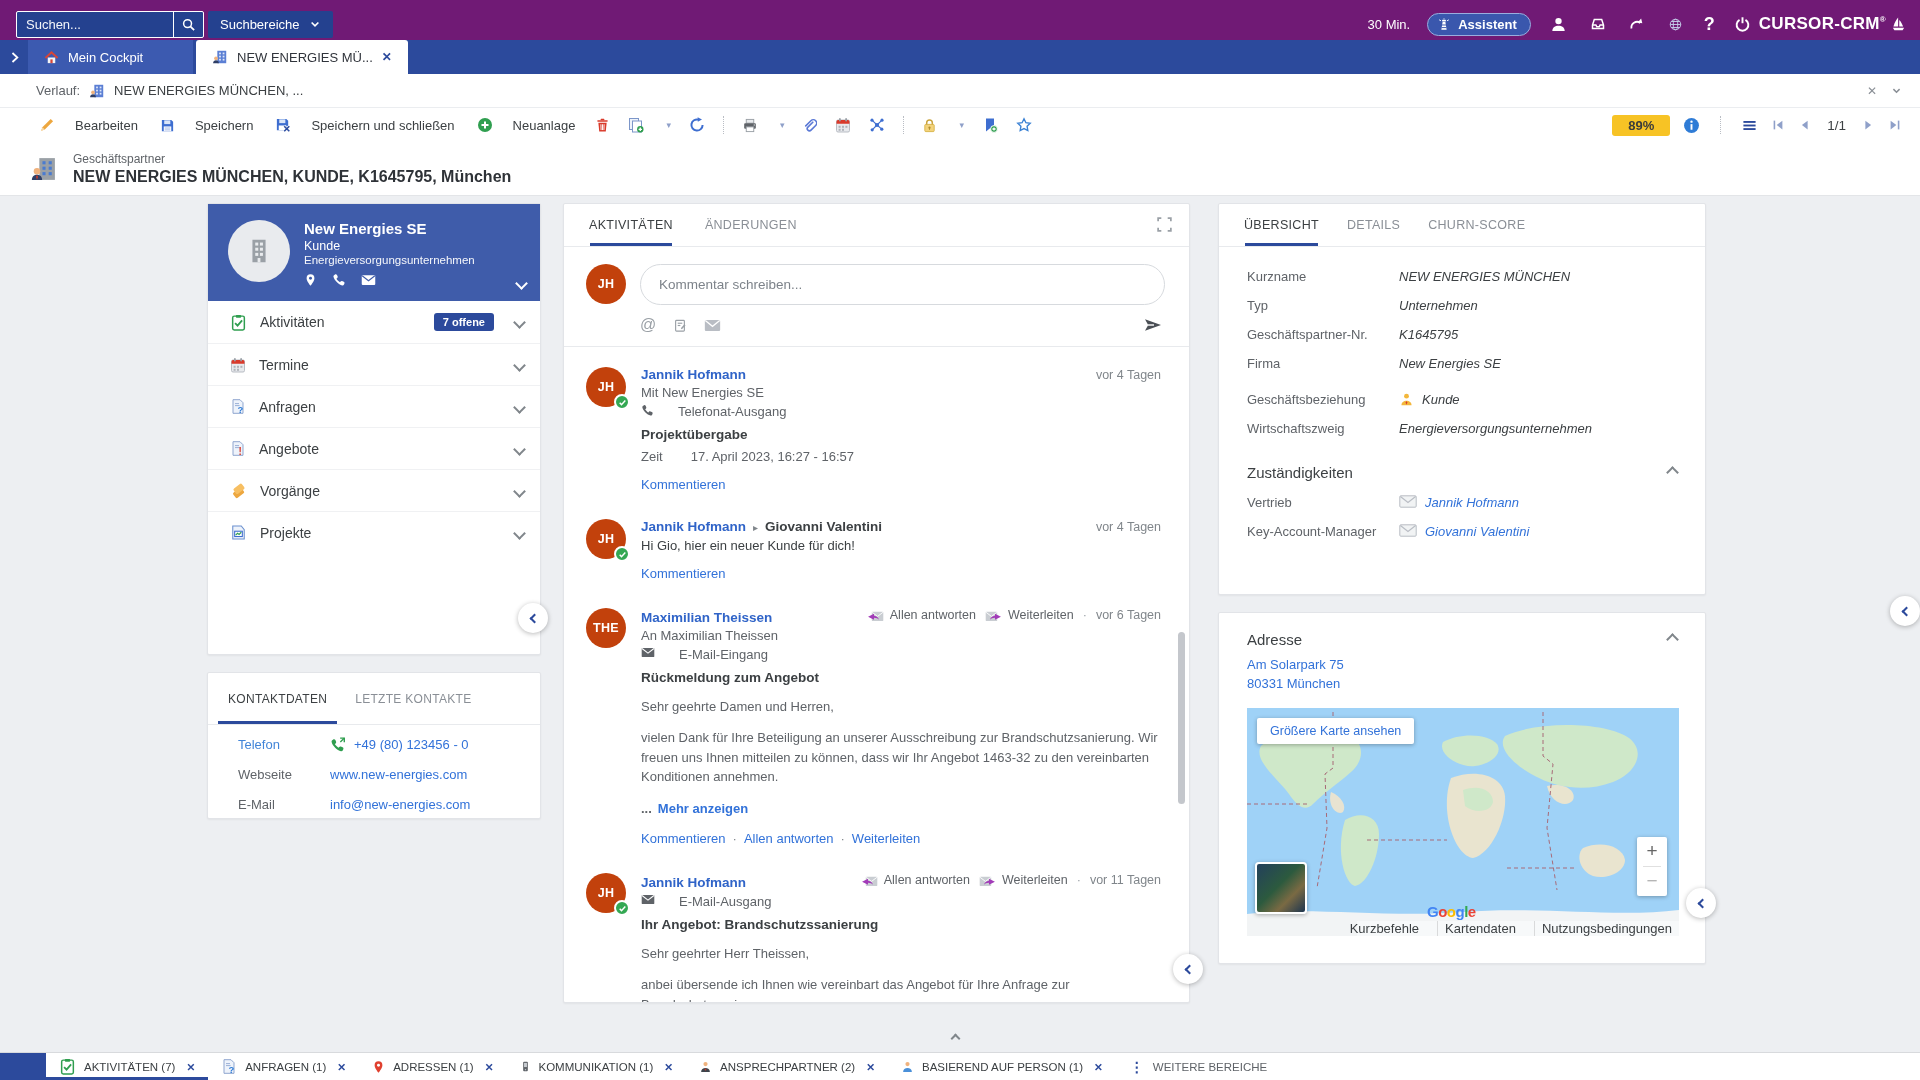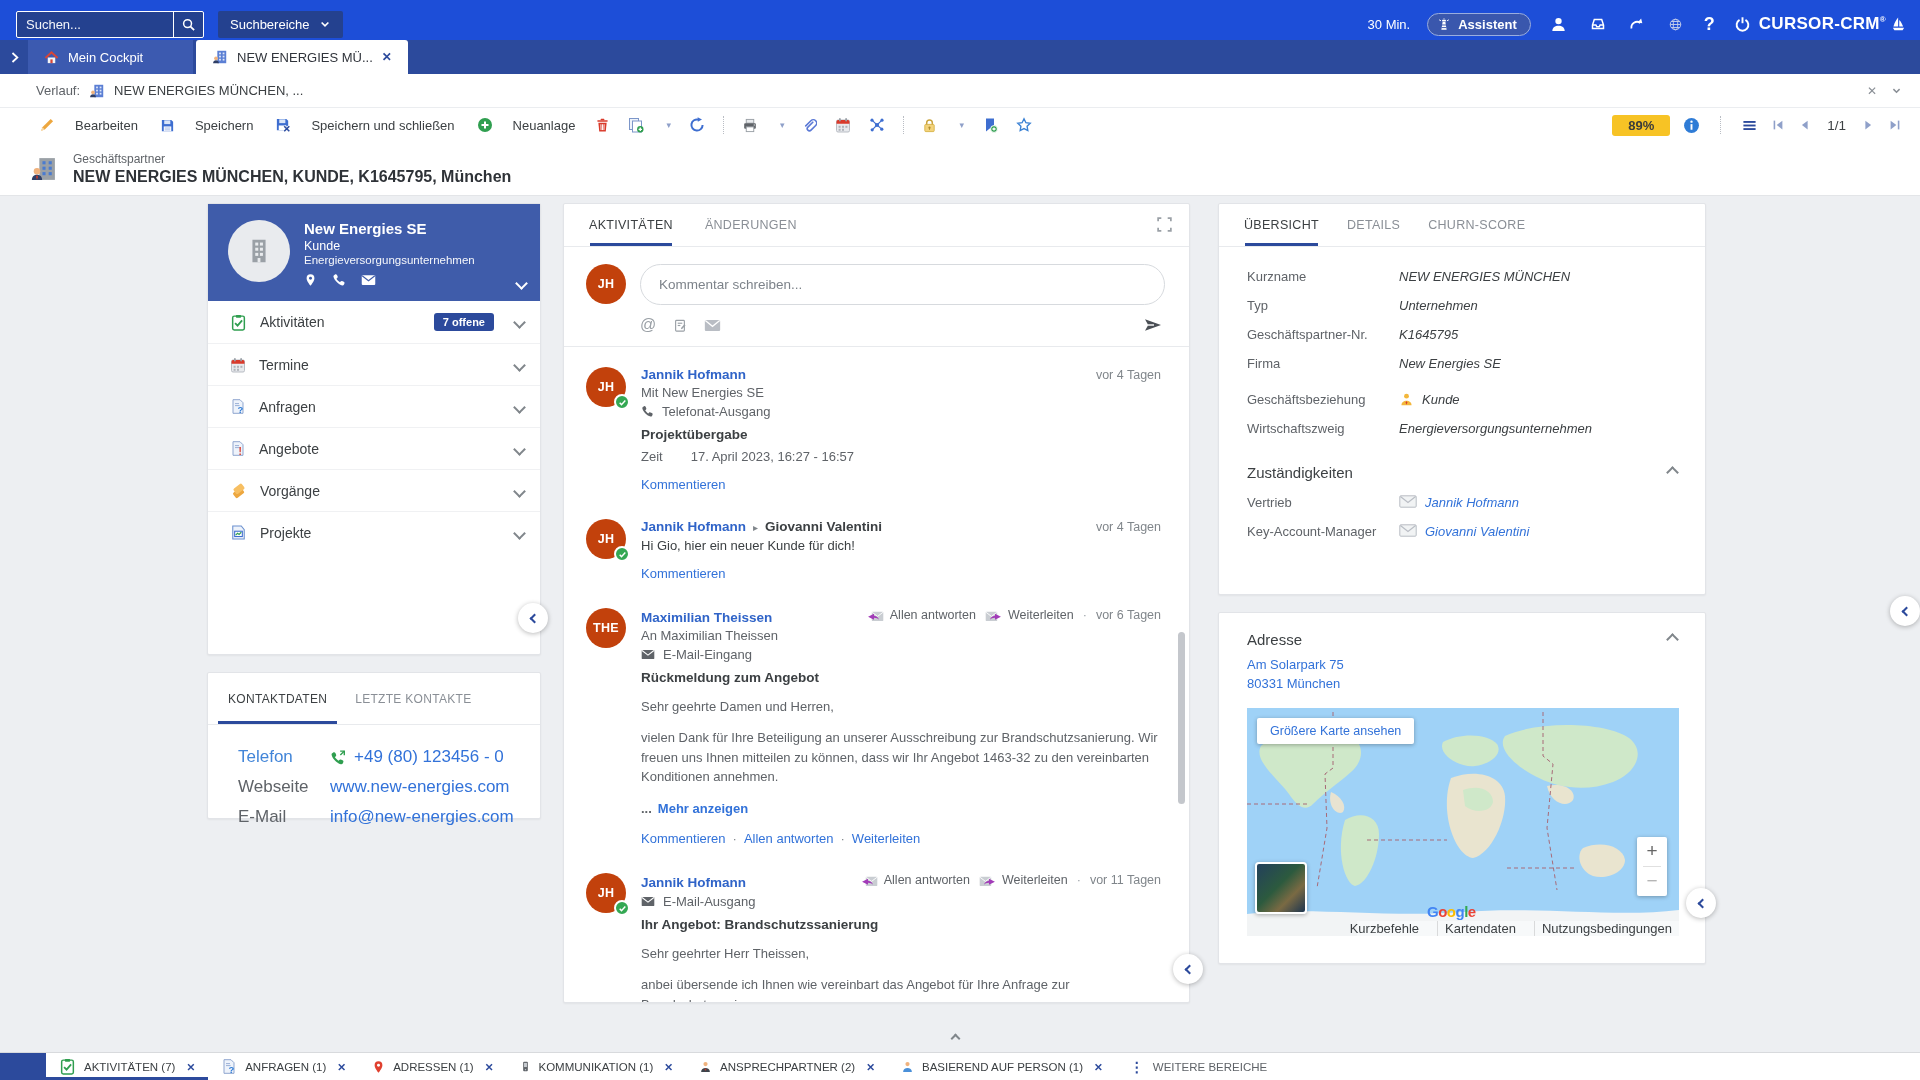--- a/index.html
+++ b/index.html
@@ -2,21 +2,21 @@
 <html><head>
 <meta charset="utf-8">
 <style>
   * { margin:0; padding:0; box-sizing:border-box; }
   html,body { width:1920px; height:1080px; }
   body { position:relative; font-family:"Liberation Sans",sans-serif; background:#edeff2; overflow:hidden; color:#3c4043; }
   .ico { display:inline-flex; align-items:center; justify-content:center; flex:none; }
   .ico svg { display:block; }
 
   
-  .topbar { position:absolute; top:0; left:0; right:0; height:40px; background:#1d4ed8; display:flex; align-items:center; padding:8px 14px 0 16px; gap:14px; z-index:5; }
+  .topbar { position:absolute; top:0; left:0; right:0; height:40px; background:#701a75; display:flex; align-items:center; padding:8px 14px 0 16px; gap:4px; z-index:5; }
   .search-box { display:flex; align-items:stretch; width:188px; height:27px; border:1px solid #fff; border-radius:2px; background:#24418f; overflow:hidden; }
   .search-box input { flex:1; min-width:0; background:transparent; border:none; outline:none; color:#fff; font-size:13px; padding:0 9px; font-family:inherit; }
   .search-box input::placeholder { color:#fff; opacity:.95; }
   .search-seg { width:30px; display:flex; align-items:center; justify-content:center; border-left:1px solid #fff; cursor:pointer; }
   .scope-btn { height:27px; background:#24418f; color:#fff; display:flex; align-items:center; gap:9px; padding:0 12px; font-size:13px; border-radius:2px; cursor:pointer; }
   .topbar-right { margin-left:auto; display:flex; align-items:center; gap:17px; color:#fff; }
   .session { font-size:13px; }
   .assist-pill { display:flex; align-items:center; gap:7px; border:1px solid #9aadde; background:#3a57ad; border-radius:15px; padding:3px 13px 3px 9px; font-weight:bold; font-size:13px; cursor:pointer; }
   .tb-ic { width:22px; height:22px; display:flex; align-items:center; justify-content:center; cursor:pointer; }
   .help-q { font-size:18px; font-weight:bold; cursor:pointer; }
@@ -81,21 +81,21 @@
   .collapse-handle { position:absolute; width:30px; height:30px; border-radius:50%; background:#fff; box-shadow:0 1px 5px rgba(0,0,0,.28); display:flex; align-items:center; justify-content:center; cursor:pointer; z-index:6; }
   .collapse-handle .chev { width:7px; height:7px; margin-left:3px; }
 
   
   #contactCard { left:207px; top:476px; width:334px; height:147px; }
   .tabs2 { display:flex; border-bottom:1px solid #e8eaed; padding:0 6px; }
   .tab2 { padding:16px 14px; height:51px; display:flex; align-items:center; font-size:12px; letter-spacing:.3px; color:#8a8f96; cursor:pointer; position:relative; white-space:nowrap; }
   .tab2.active { color:#3c4043; }
   .tab2.active::after { content:""; position:absolute; left:4px; right:4px; bottom:0; height:3px; background:#2c4a9c; }
   .c-rows { padding:12px 0 0 30px; }
-  .c-row { display:flex; align-items:flex-end; height:30px; font-size:17px; }
+  .c-row { display:flex; align-items:flex-start; height:30px; font-size:13px; }
   .c-label { width:92px; color:#5f6368; }
   .c-label.hl { color:#4285d8; }
   .c-val { color:#3272d9; cursor:pointer; display:flex; align-items:center; gap:8px; }
 
   
   #activityCard { left:563px; top:7px; width:627px; height:800px; display:flex; flex-direction:column; }
   .tabsbar { display:flex; gap:26px; padding:0 22px; border-bottom:1px solid #e8eaed; position:relative; flex:none; }
   .tabsbar .tab2 { padding:0 3px; height:42px; font-size:12.5px; }
   .expand-ic { position:absolute; right:16px; top:12px; cursor:pointer; }
   .composer { display:flex; gap:14px; padding:17px 24px 4px 22px; flex:none; }
@@ -111,21 +111,21 @@
   .feed-item { display:flex; gap:15px; margin-bottom:27px; }
   .fi-body { flex:1; min-width:0; }
   .fi-top { display:flex; align-items:baseline; }
   .fi-name { color:#3064c8; font-weight:bold; font-size:13.5px; cursor:pointer; }
   .fi-arrow { color:#80868b; margin:0 7px; font-size:10px; }
   .fi-recipient { color:#3c4043; font-weight:bold; font-size:13.5px; }
   .fi-right { margin-left:auto; display:flex; align-items:center; gap:9px; color:#80868b; font-size:12.5px; white-space:nowrap; }
   .qa { display:flex; align-items:center; gap:6px; color:#5f6368; cursor:pointer; }
   .qa-dot { color:#9aa0a6; }
   .fi-sub { color:#5f6368; font-size:13px; margin-top:3px; }
-  .fi-channel { display:flex; gap:8px; align-items:center; color:#5f6368; font-size:13px; margin-top:4px; }
+  .fi-channel { display:flex; gap:24px; align-items:flex-start; color:#5f6368; font-size:13px; margin-top:4px; }
   .fi-title { font-weight:bold; color:#3c4043; font-size:13.5px; margin-top:8px; }
   .fi-meta { color:#5f6368; font-size:13px; margin-top:7px; display:flex; gap:28px; }
   .fi-msg { color:#3c4043; font-size:13px; margin-top:4px; }
   .fi-para { color:#5f6368; font-size:13px; margin-top:12px; line-height:1.5; }
   .fi-more { font-weight:bold; color:#3272d9; cursor:pointer; }
   .fi-morepre { font-weight:bold; color:#5f6368; margin-right:6px; }
   .fi-actions { margin-top:13px; font-size:13px; }
   .fi-actions a { color:#3272d9; text-decoration:none; cursor:pointer; }
   .adot { color:#80868b; margin:0 7px; }
   .vscroll { position:absolute; right:4px; top:428px; width:7px; height:172px; background:#c4c7cc; border-radius:4px; cursor:pointer; }

